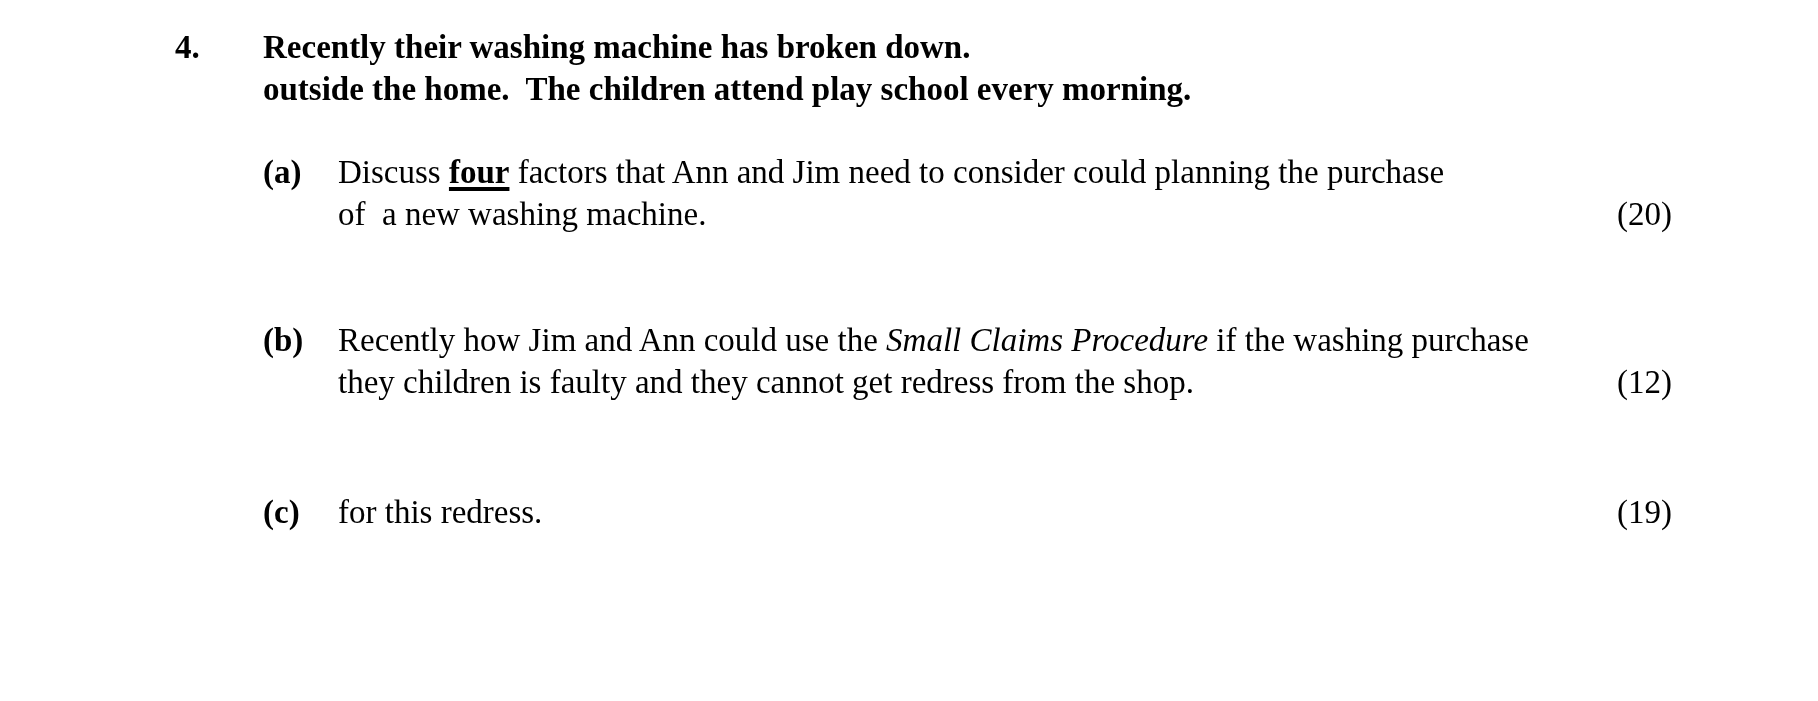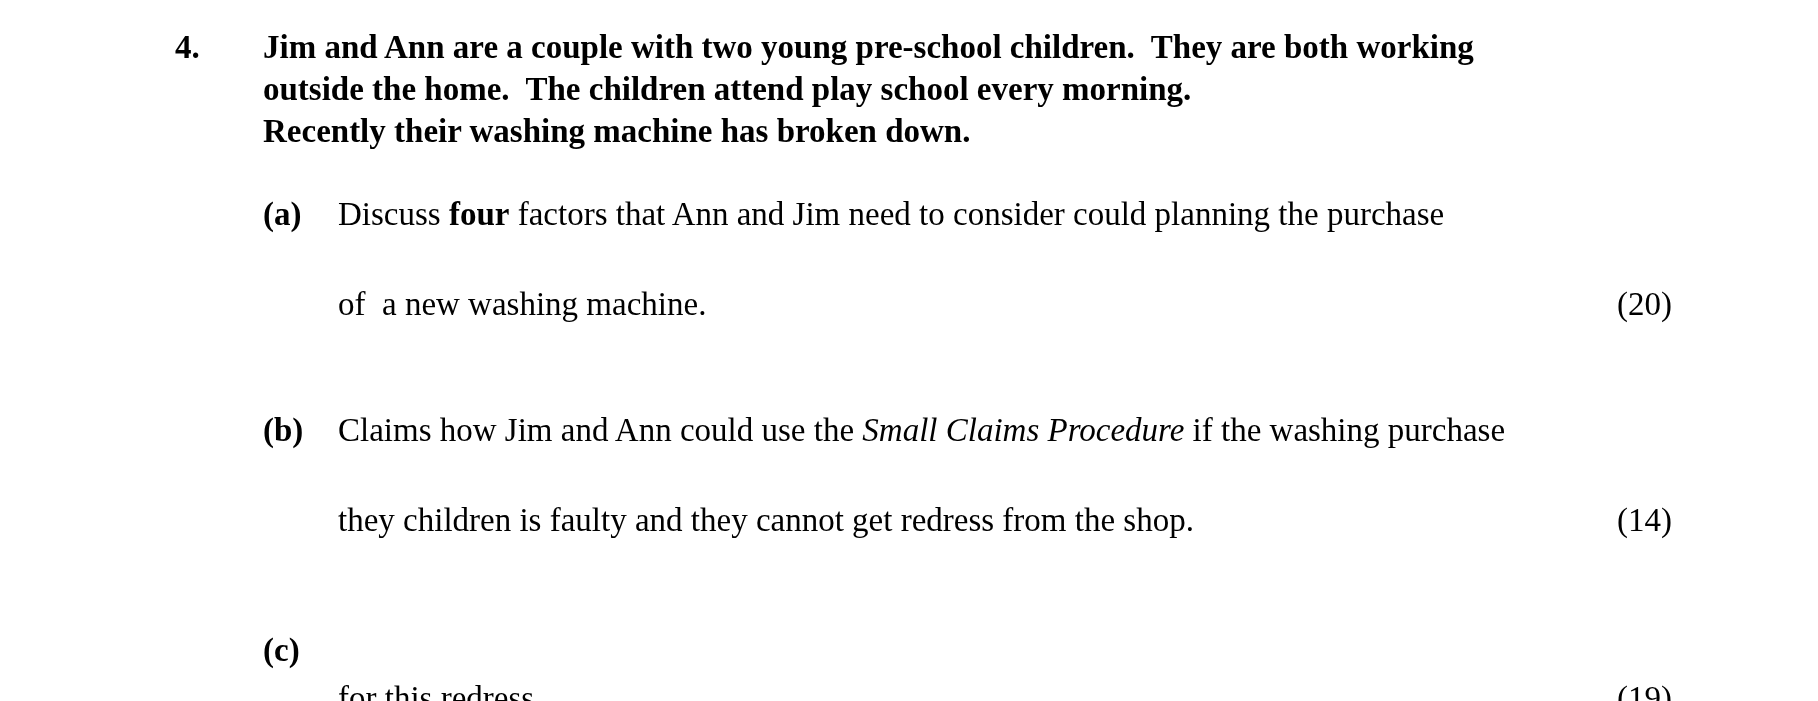--- a/index.html
+++ b/index.html
@@ -37,62 +37,62 @@
     font-weight: bold;
     white-space: pre;
   }
   .ptext { flex: 1 1 auto; width: 1334px; }
   .line-with-marks {
     display: flex;
     justify-content: space-between;
     align-items: baseline;
   }
   .line-with-marks .ltext { white-space: pre; text-align: center; }
-  .marks { white-space: pre; text-align: right; margin-top: 48px; }
+  .marks { white-space: pre; text-align: right; }
   .bu {
     font-weight: bold;
+    text-decoration: underline;
     text-decoration-thickness: 4px;
     text-underline-offset: 4px;
   }
   .it { font-style: italic; margin-top: 26px; }
 </style>
 </head>
 <body>
 
 <div class="page">
   <div class="question">
 
     <div class="qnum">4.</div>
 
     <div class="qbody">
 
       <div class="intro">
-        <div class="line">Jim and Ann are a couple with two young pre-school children.  They are both working</div>
+        <div class="line">Recently their washing machine has broken down.</div>
         <div class="line">outside the home.  The children attend play school every morning.</div>
-        <div class="line">Recently their washing machine has broken down.</div>
       </div>
 
       <div class="part part-a">
         <div class="plabel">(a)</div>
         <div class="ptext">
           <div class="line"><span>Discuss </span><span class="bu">four</span><span> factors that Ann and Jim need to consider could planning the purchase</span></div>
           <div class="line-with-marks">
             <span class="ltext">of  a new washing machine.</span>
             <span class="marks">(20)</span>
           </div>
         </div>
       </div>
 
       <div class="part part-b">
         <div class="plabel">(b)</div>
         <div class="ptext">
-          <div class="line"><span>Claims how Jim and Ann could use the </span><span class="it">Small Claims Procedure</span><span> if the washing purchase</span></div>
+          <div class="line"><span>Recently how Jim and Ann could use the </span><span class="it">Small Claims Procedure</span><span> if the washing purchase</span></div>
           <div class="line-with-marks">
             <span class="ltext">they children is faulty and they cannot get redress from the shop.</span>
-            <span class="marks">(14)</span>
+            <span class="marks">(12)</span>
           </div>
         </div>
       </div>
 
       <div class="part part-c">
         <div class="plabel">(c)</div>
         <div class="ptext">
           <div class="line-with-marks">
             <span class="ltext">for this redress.</span>
             <span class="marks">(19)</span>

